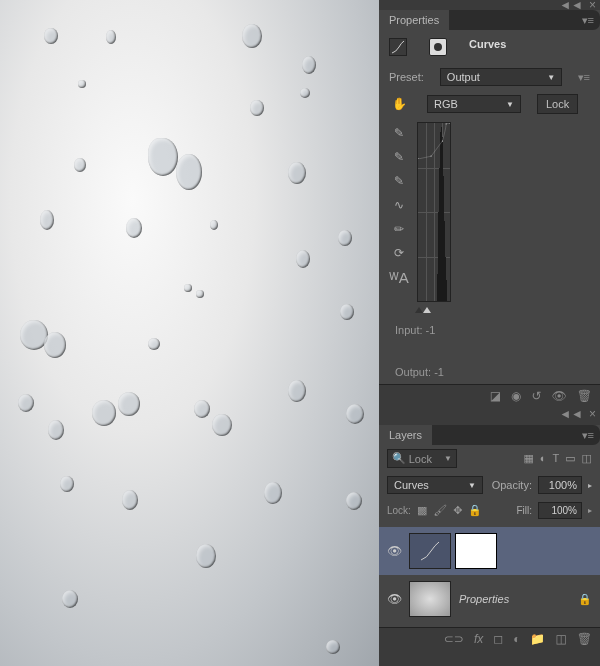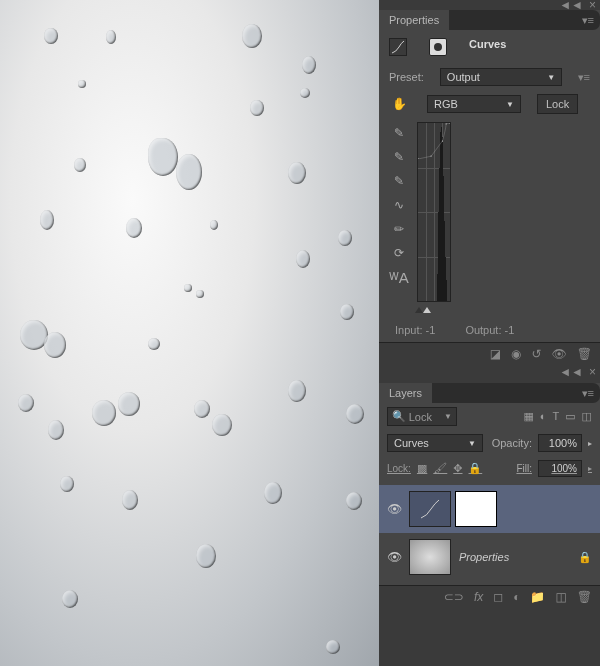--- a/index.html
+++ b/index.html
@@ -25,30 +25,30 @@
 .tools-col { width:28px; display:flex; flex-direction:column; gap:6px; align-items:center; padding-top:2px; }
 .tool { width:22px; height:18px; display:flex; align-items:center; justify-content:center; color:#aaa; font-size:12px; }
 .graph { flex:1; height:180px; background:#3a3a3a; border:1px solid #222; position:relative; margin-left:4px; }
 .grid-v,.grid-h { position:absolute; background:#555; }
 .grid-v { width:1px; height:100%; }
 .grid-h { height:1px; width:100%; }
 .hist { position:absolute; bottom:0; background:#1a1a1a; }
 .curve-svg { position:absolute; inset:0; }
 .sliders { height:12px; display:flex; justify-content:space-between; padding:0 2px; align-items:center; }
 .tri { width:0;height:0;border:4px solid transparent;border-bottom:6px solid #888; }
-.io-row { padding:6px 16px; display:flex; gap:30px; color:#999; }
+.io-row { padding:6px 16px; display:flex; gap:30px; color:#999;flex-direction:column; }
 .bottom-icons { background:#3a3a3a; padding:4px 8px; display:flex; justify-content:flex-end; gap:10px; border-top:1px solid #222; }
 .ic { color:#888; font-size:12px; }
 .layers { margin-top:6px; }
 .filter-row { padding:4px 8px; display:flex; align-items:center; gap:4px; }
 .search { flex:0 0 70px; background:#363636; border:1px solid #222; padding:2px 4px; display:flex; gap:3px; align-items:center; color:#999; font-size:11px; }
 .filter-icons { flex:1; display:flex; gap:6px; justify-content:flex-end; }
 .fi { color:#999; font-size:11px; }
 .blend-row { padding:4px 8px; display:flex; align-items:center; gap:6px; }
-.lock-row { padding:4px 8px; display:flex; align-items:center; gap:6px; font-size:10px; color:#999;text-decoration:underline; }
+.lock-row { padding:4px 8px; display:flex; align-items:center; gap:6px; font-size:10px; color:#999; }
 .pct { width:44px; background:#363636; border:1px solid #222; padding:2px 4px; text-align:right; color:#d0d0d0; }
 .layer-list { padding:4px 0; }
 .layer { display:flex; align-items:center; padding:6px 8px; gap:8px; }
 .layer.sel { background:#5a647d; }
 .eye { width:14px; font-size:12px; color:#ccc; }
 .thumb { width:42px; height:36px; background:#666; border:1px solid #222; }
 .mask { width:42px; height:36px; background:#fff; border:1px solid #000; margin-left:-4px; }
 .layer-name { color:#ccc; font-style:italic; font-size:11px; }
 .layers-bottom { background:#3a3a3a; padding:4px 8px; display:flex; justify-content:flex-end; gap:10px; border-top:1px solid #222; }
 </style>

